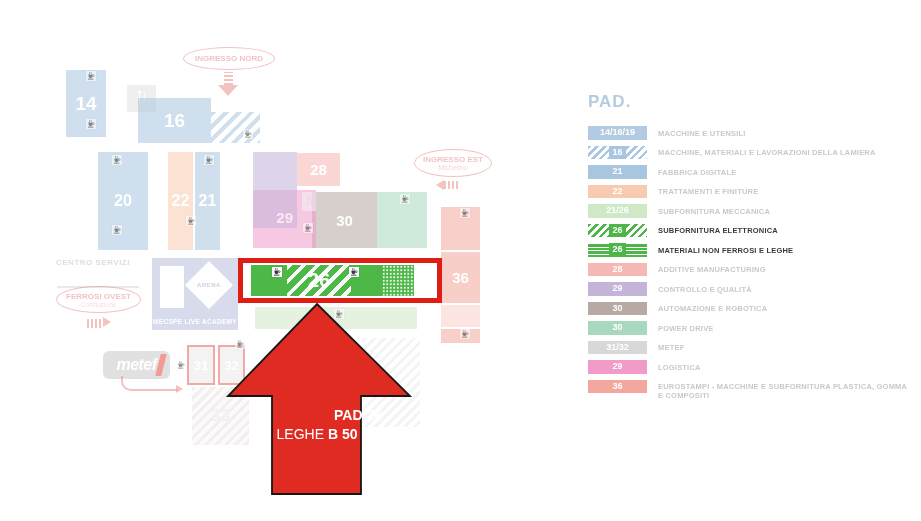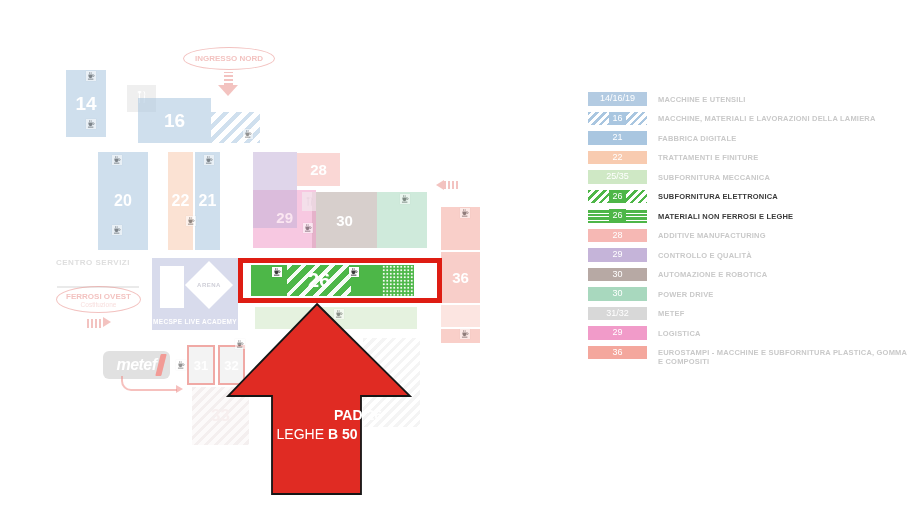--- a/index.html
+++ b/index.html
@@ -69,21 +69,21 @@
   .callout-text .b{font-weight:bold;text-align:right;}
   
   .cs-text{position:absolute;left:56px;top:258px;color:#c4c4c4;font-size:8px;font-weight:bold;letter-spacing:.5px;}
   .cs-line{position:absolute;left:57px;top:286px;width:82px;height:1.5px;background:#d8d8d8;}
   
   .legend{position:absolute;left:588px;top:92px;width:330px;}
   .legend-title{color:#b5cbdf;font-size:17px;font-weight:bold;letter-spacing:1px;margin-bottom:14px;}
   .legend-row{display:flex;align-items:flex-start;margin-bottom:6px;}
   .swatch{width:59px;height:13.5px;flex:0 0 59px;display:flex;align-items:center;
        justify-content:center;position:relative;}
-  .swatch .chip{color:#fff;font-size:9px;font-weight:normal;line-height:13.5px;padding:0 3px;}
+  .swatch .chip{color:#fff;font-size:9px;font-weight:bold;line-height:13.5px;padding:0 3px;}
   .sw-diag{background:repeating-linear-gradient(135deg,var(--c) 0 2.5px,#fff 2.5px 5.5px);}
   .sw-hlines{background:repeating-linear-gradient(0deg,var(--c) 0 2.4px,#fff 2.4px 3.4px);}
   .lg-label{margin-left:11px;padding-top:2.5px;color:#c9c9c9;font-size:7.5px;font-weight:bold;
        letter-spacing:.2px;line-height:9px;max-width:250px;text-transform:uppercase;}
   .lg-label.hl{color:#3a3a3a;}
   .map-num{pointer-events:none;}
 </style>
 </head>
 <body>
 
@@ -141,20 +141,24 @@
             <path d="M7 1c1.3.9 1.5 3.1 1 4.6L7.6 13" stroke="#ddd" stroke-width="1.2" fill="none"></path>
           </svg>
       </span>
     </div>
 
     <div class="blk b-taupe faded map-num" style="left:312px;top:192px;width:65px;height:56px;font-size:15px;">
       <span>30</span>
     </div>
     <div class="blk b-mint faded" style="left:377px;top:192px;width:50px;height:56px;"></div>
 
+    <div class="ell faded" style="left:414px;top:149px;width:78px;height:28px;font-size:8px;">
+      <span>INGRESSO EST</span>
+      <span style="font-size:7px;font-weight:normal;color:#f0b3b0;">Michelino</span>
+    </div>
     <div class="tri faded" style="left:436px;top:180px;border-top:5px solid transparent;border-bottom:5px solid transparent;border-right:8px solid #e9918d;"></div>
     <div class="abs stripes-v faded" style="left:444px;top:181px;width:16px;height:8px;"></div>
 
     <div class="blk b-salmon36 faded" style="left:441px;top:207px;width:39px;height:43px;"></div>
     <div class="blk b-salmon36 faded map-num" style="left:441px;top:252px;width:39px;height:51px;font-size:15px;">
       <span>36</span>
     </div>
     <div class="blk b-salmon36l faded" style="left:441px;top:305px;width:39px;height:22px;"></div>
     <div class="blk b-salmon36 faded" style="left:441px;top:329px;width:39px;height:14px;"></div>
 
@@ -337,20 +341,21 @@
         <svg width="8" height="8" viewBox="0 0 10 10">
           <path d="M3.2 0.4v1.8M5.2 0.4v1.8" stroke="#3a3a3a" stroke-width="1" fill="none"></path>
           <path d="M1.8 3.1h5.2v2a2.6 2.6 0 0 1-5.2 0z" fill="#3a3a3a"></path>
           <path d="M7 3.5h.9a1.1 1.1 0 0 1 0 2.2h-.7" fill="none" stroke="#3a3a3a" stroke-width=".9"></path>
           <rect x="1.2" y="8.3" width="6.8" height="1.2" fill="#3a3a3a"></rect>
         </svg>
       </div>
     </div>
 
   <div class="legend">
+    <div class="legend-title">PAD.</div>
     <div>
         <div class="legend-row">
           <div class="swatch" style="background: rgb(179, 203, 226);">
             <span class="chip">14/16/19</span>
           </div>
           <div class="lg-label">MACCHINE E UTENSILI</div>
         </div>
         <div class="legend-row">
           <div class="swatch sw-diag" style="--c: #a9c6e0;">
             <span class="chip" style="background: rgb(169, 198, 224);">16</span>
@@ -364,21 +369,21 @@
           <div class="lg-label">FABBRICA DIGITALE</div>
         </div>
         <div class="legend-row">
           <div class="swatch" style="background: rgb(248, 203, 176);">
             <span class="chip">22</span>
           </div>
           <div class="lg-label">TRATTAMENTI E FINITURE</div>
         </div>
         <div class="legend-row">
           <div class="swatch" style="background: rgb(207, 232, 197);">
-            <span class="chip">25/35</span>
+            <span class="chip">21/26</span>
           </div>
           <div class="lg-label">SUBFORNITURA MECCANICA</div>
         </div>
         <div class="legend-row">
           <div class="swatch sw-diag" style="--c: #4eb648;">
             <span class="chip" style="background: rgb(78, 182, 72);">26</span>
           </div>
           <div class="lg-label hl">SUBFORNITURA ELETTRONICA</div>
         </div>
         <div class="legend-row">

